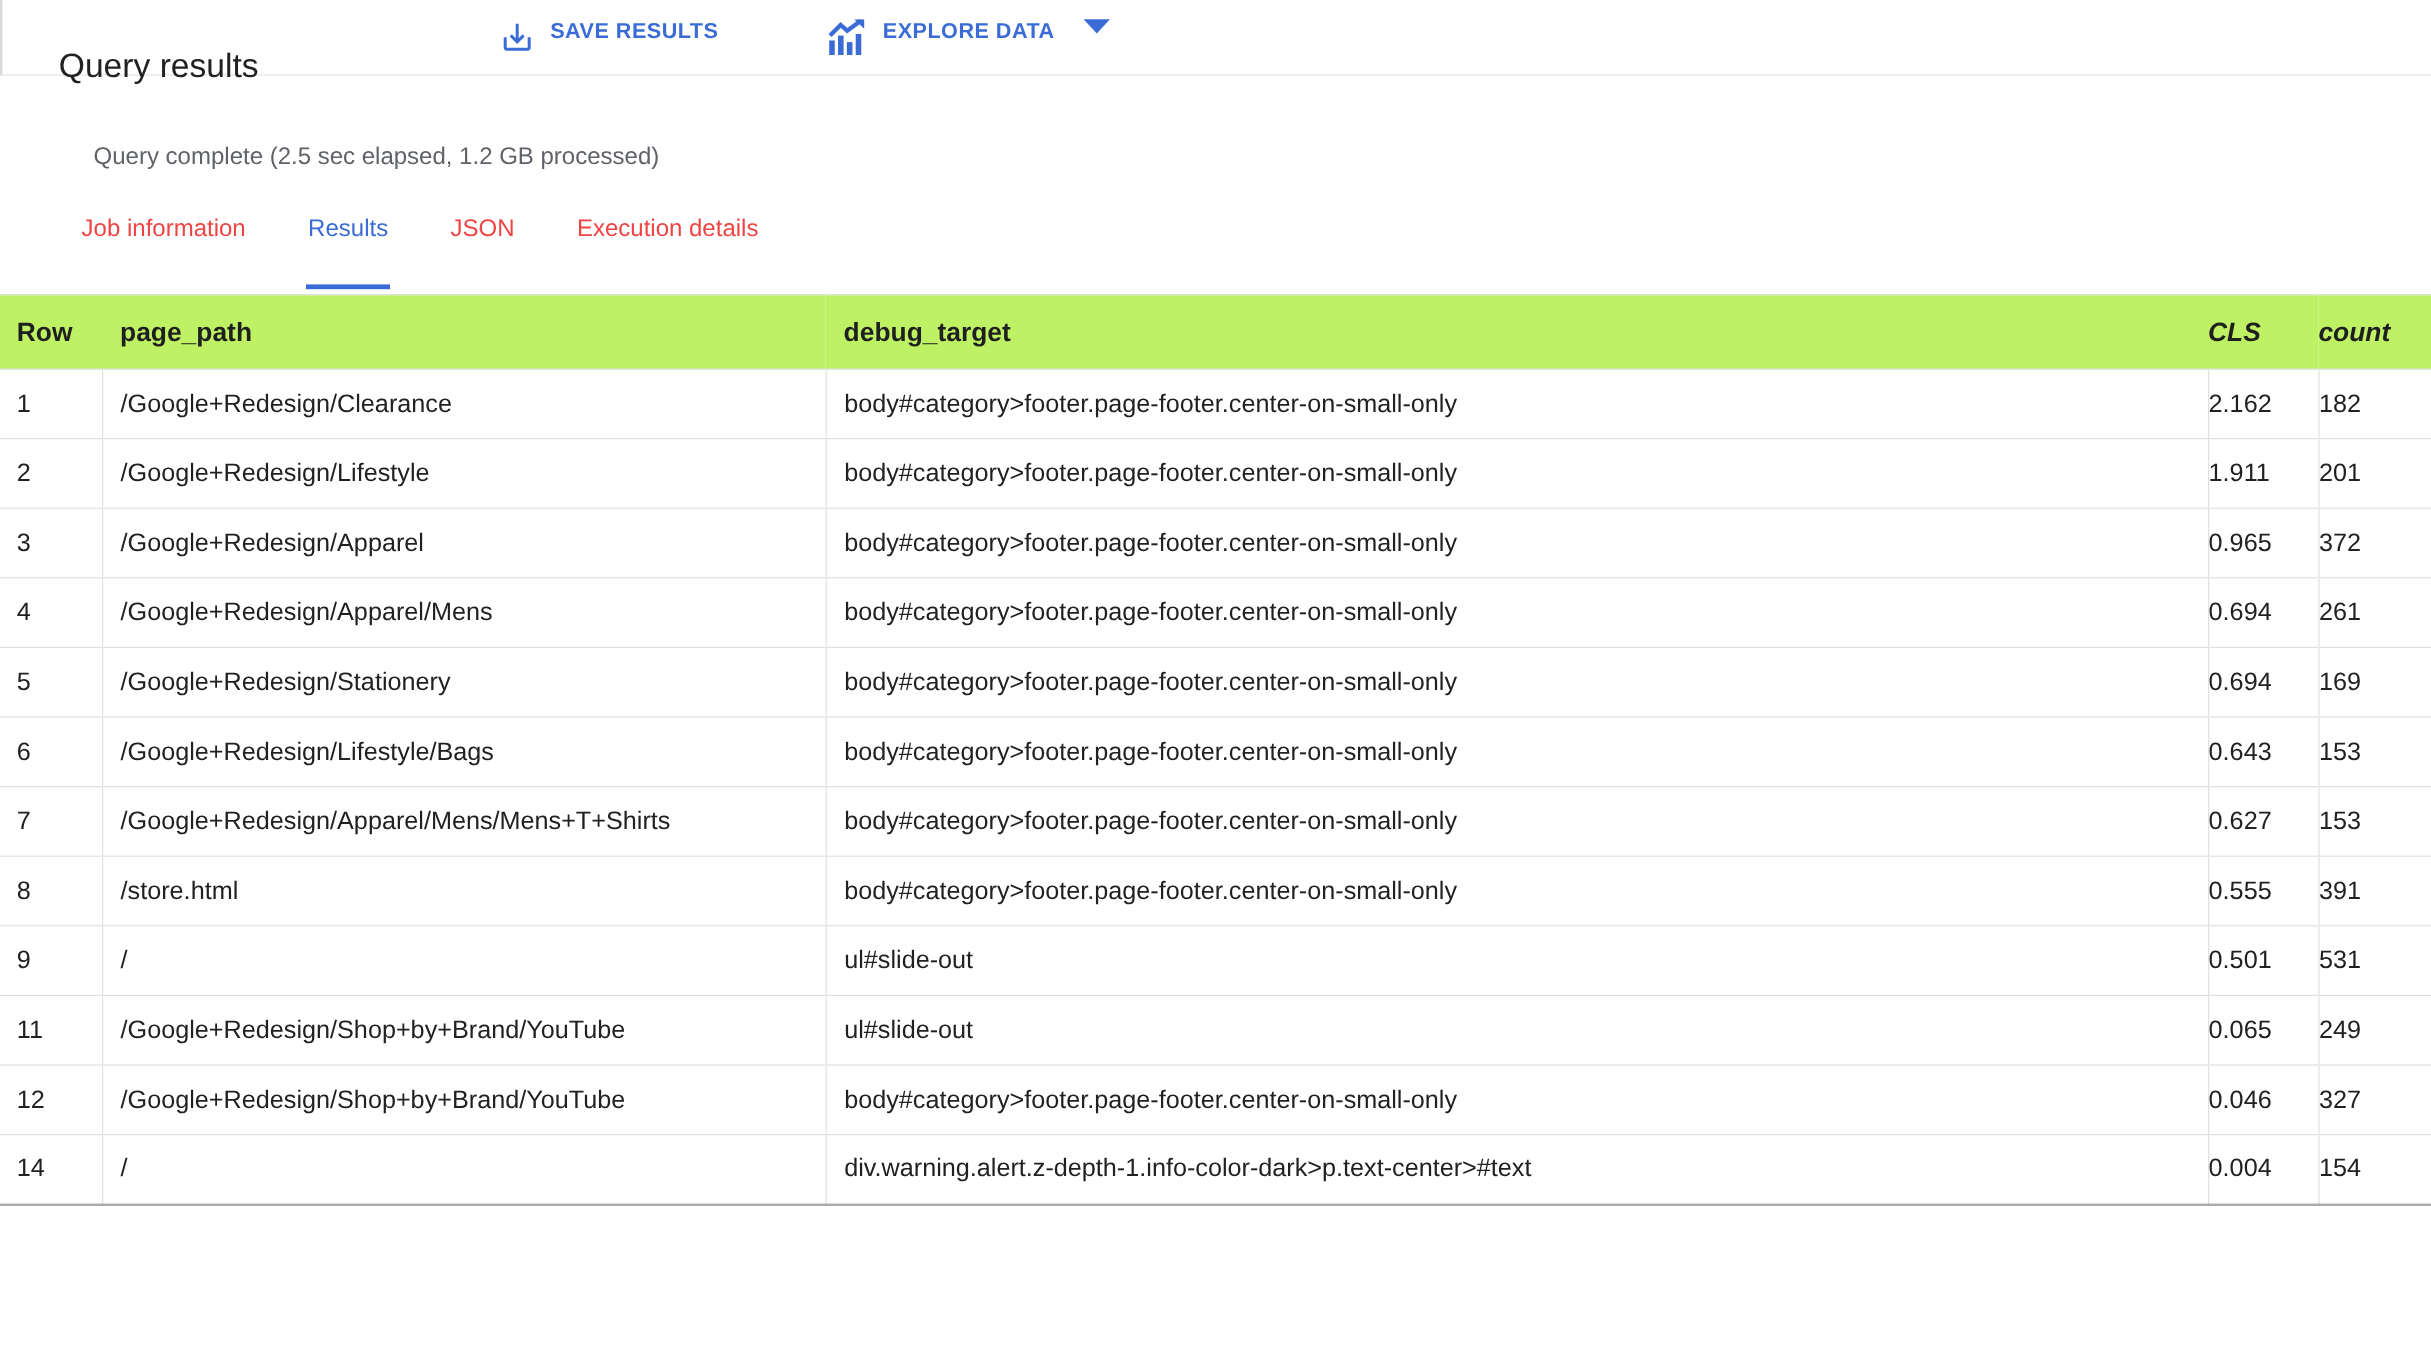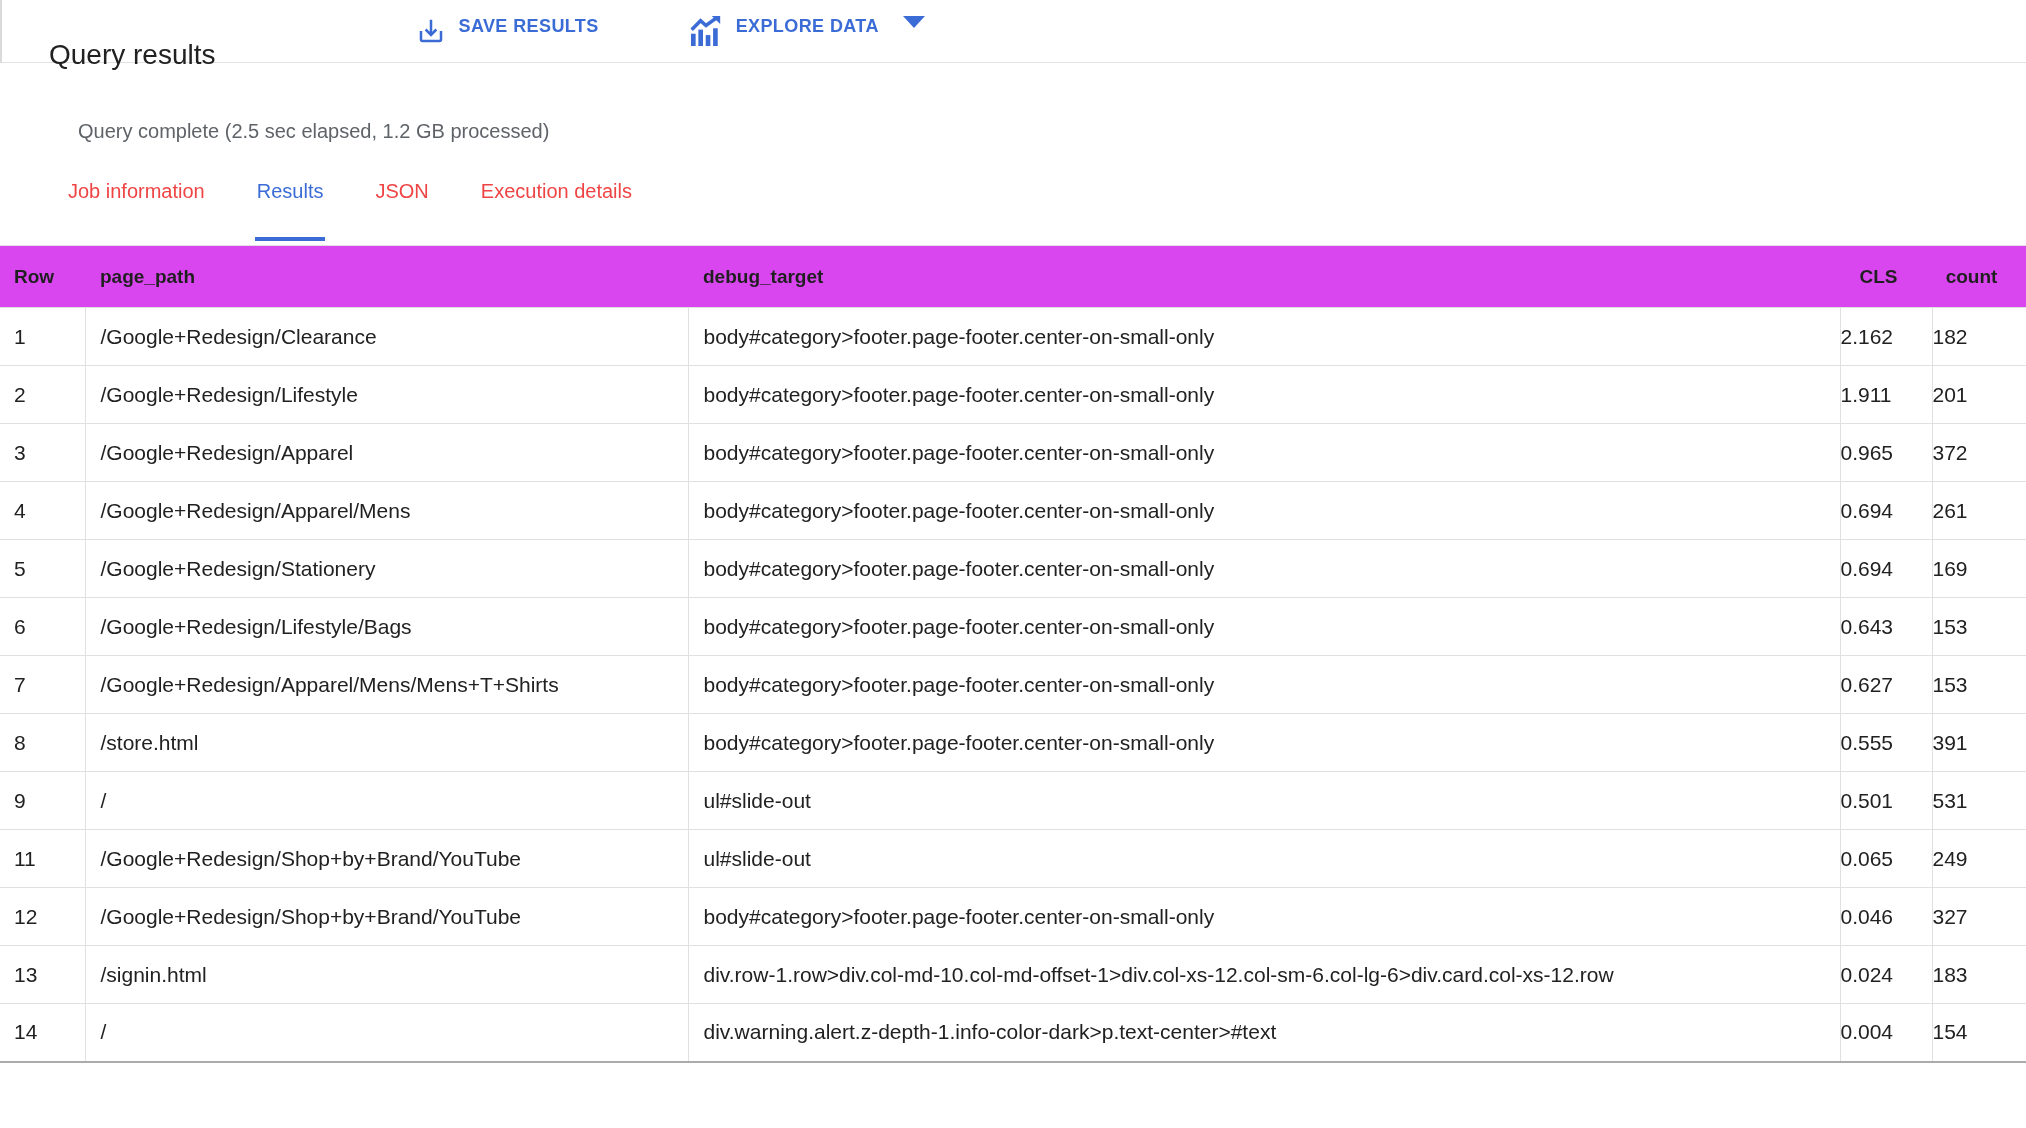--- a/index.html
+++ b/index.html
@@ -26,30 +26,30 @@
   .tabs { display:flex; margin:32px 0 0 68px; }
   .tab { font-size:20px; line-height:28px; color:#ef4444; font-weight:500;
          margin-right:52px; padding-bottom:36px; cursor:pointer; position:relative; }
   .tab.active { color:#3b6cd6; }
   .tab.active::after { content:""; position:absolute; left:-2px; right:-2px; bottom:0;
                        height:4px; background:#3b6cd6; }
 
   
   table { width:2026px; border-collapse:collapse; table-layout:fixed; margin-top:4px;
           border-bottom:2px solid #ababab; }
-  thead th { height:62px; background:#d946ef; border-top:1px solid #e0e0e0;
-             font-size:19px; font-weight:700; color:#1f1f1f; text-align:left; vertical-align:middle; }
+  thead th { height:62px; background:#bef264; border-top:1px solid #e0e0e0;
+             font-size:22px; font-weight:700; color:#1f1f1f; text-align:left; vertical-align:middle; }
   tbody td { height:58px; background:#fff; border-top:1px solid #e0e0e0;
              border-right:1px solid #e0e0e0; font-size:21px; color:#212121;
              vertical-align:middle; white-space:nowrap; overflow:hidden; }
   tbody td:last-child { border-right:none; }
   .c0 { padding-left:14px; }
   .c1, .c2 { padding-left:15px; }
   .c3, .c4 { padding-right:15px; text-align:left; }
-  th.c3, th.c4 { text-align:center; }
+  th.c3, th.c4 { text-align:left;font-style:italic; }
 </style>
 </head>
 <body>
 
 <div class="topbar">
   <div class="page-title">Query results</div>
 
   <div class="hbtn btn-save">
     <span class="ic">
       <svg width="30" height="30" viewBox="0 0 24 24" fill="#3b6cd6">
@@ -173,27 +173,20 @@
         <td class="c4">249</td>
       </tr>
       <tr>
         <td class="c0">12</td>
         <td class="c1">/Google+Redesign/Shop+by+Brand/YouTube</td>
         <td class="c2">body#category&gt;footer.page-footer.center-on-small-only</td>
         <td class="c3">0.046</td>
         <td class="c4">327</td>
       </tr>
       <tr>
-        <td class="c0">13</td>
-        <td class="c1">/signin.html</td>
-        <td class="c2">div.row-1.row&gt;div.col-md-10.col-md-offset-1&gt;div.col-xs-12.col-sm-6.col-lg-6&gt;div.card.col-xs-12.row</td>
-        <td class="c3">0.024</td>
-        <td class="c4">183</td>
-      </tr>
-      <tr>
         <td class="c0">14</td>
         <td class="c1">/</td>
         <td class="c2">div.warning.alert.z-depth-1.info-color-dark&gt;p.text-center&gt;#text</td>
         <td class="c3">0.004</td>
         <td class="c4">154</td>
       </tr>
     </tbody>
 </table>
 
 </body></html>

